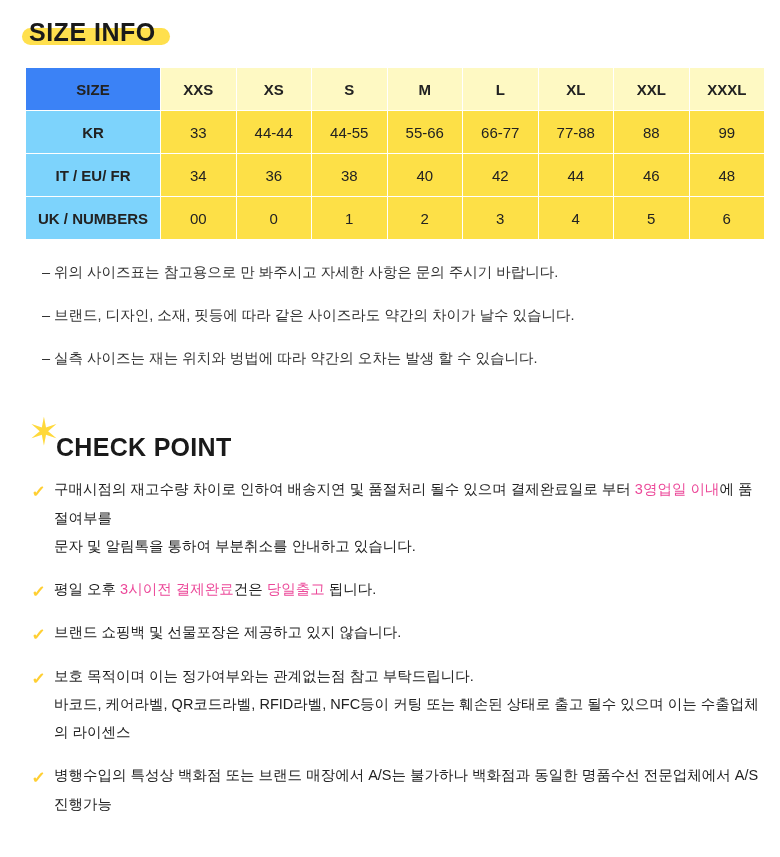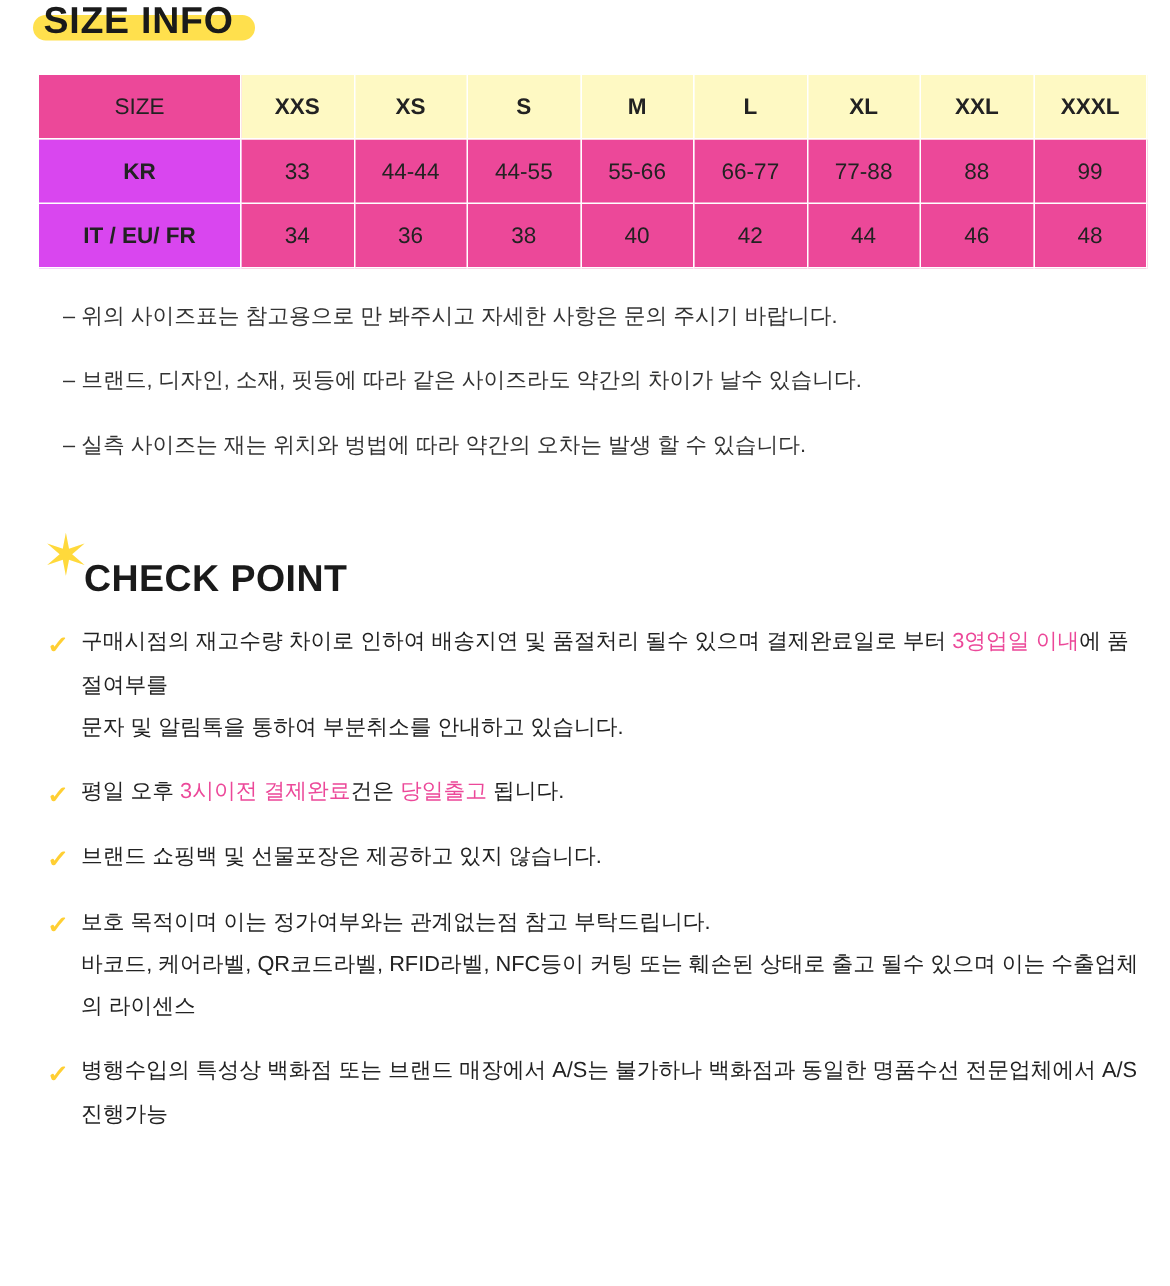--- a/index.html
+++ b/index.html
@@ -19,20 +19,21 @@
     width: 780px;
     height: 857px;
     box-sizing: border-box;
     padding: 0 20px;
   }
 
   
   .heading-wrap {
     position: relative;
     display: inline-block;
+    margin-top: 18px;
     margin-left: 5px;
   }
   .heading-hl {
     position: absolute;
     left: -3px;
     right: -10px;
     top: 10px;
     bottom: 2px;
     background: #ffe04d;
     border-radius: 9px;
@@ -65,29 +66,29 @@
     color: #222222;
     height: 42px;
     padding: 0;
   }
   table.size-table thead td {
     background: #fef9c3;
     font-weight: bold;
     font-size: 15px;
   }
   table.size-table tbody td {
-    background: #ec4899;
+    background: #fde047;
   }
   table.size-table tbody td.rowhead {
-    background: #d946ef;
+    background: #7dd3fc;
     font-weight: bold;
   }
   table.size-table thead td.rowhead {
-    background: #ec4899;
-    font-weight: normal;
+    background: #3b82f6;
+    font-weight: bold;
   }
   col.c-first { width: 135px; }
 
   
   .notes {
     margin-top: 22px;
     margin-left: 22px;
   }
   .note {
     font-size: 14.5px;
@@ -205,20 +206,31 @@
         <td class="rowhead">IT / EU/ FR</td>
         <td>34</td>
         <td>36</td>
         <td>38</td>
         <td>40</td>
         <td>42</td>
         <td>44</td>
         <td>46</td>
         <td>48</td>
       </tr>
+      <tr>
+        <td class="rowhead">UK / NUMBERS</td>
+        <td>00</td>
+        <td>0</td>
+        <td>1</td>
+        <td>2</td>
+        <td>3</td>
+        <td>4</td>
+        <td>5</td>
+        <td>6</td>
+      </tr>
     </tbody>
   </table>
 
   
   <div class="notes">
     <div class="note">– 위의 사이즈표는 참고용으로 만 봐주시고 자세한 사항은 문의 주시기 바랍니다.</div>
     <div class="note">– 브랜드, 디자인, 소재, 핏등에 따라 같은 사이즈라도 약간의 차이가 날수 있습니다.</div>
     <div class="note">– 실측 사이즈는 재는 위치와 벙법에 따라 약간의 오차는 발생 할 수 있습니다.</div>
   </div>
 

